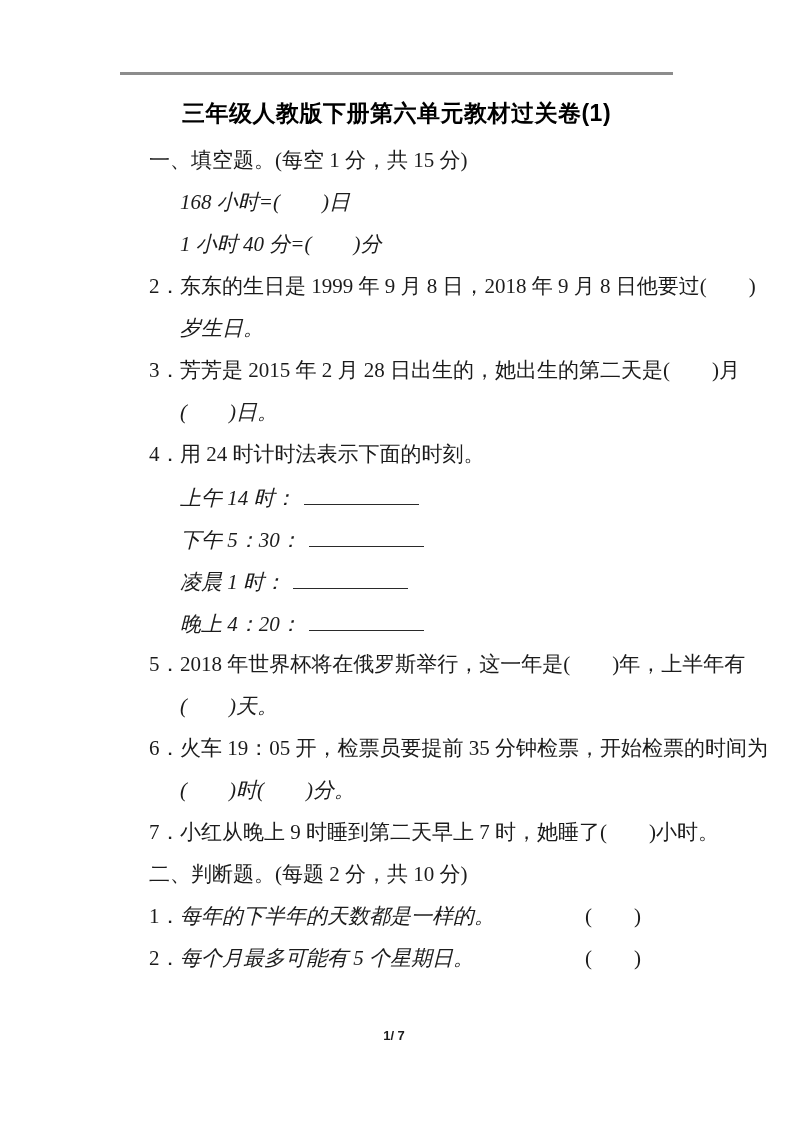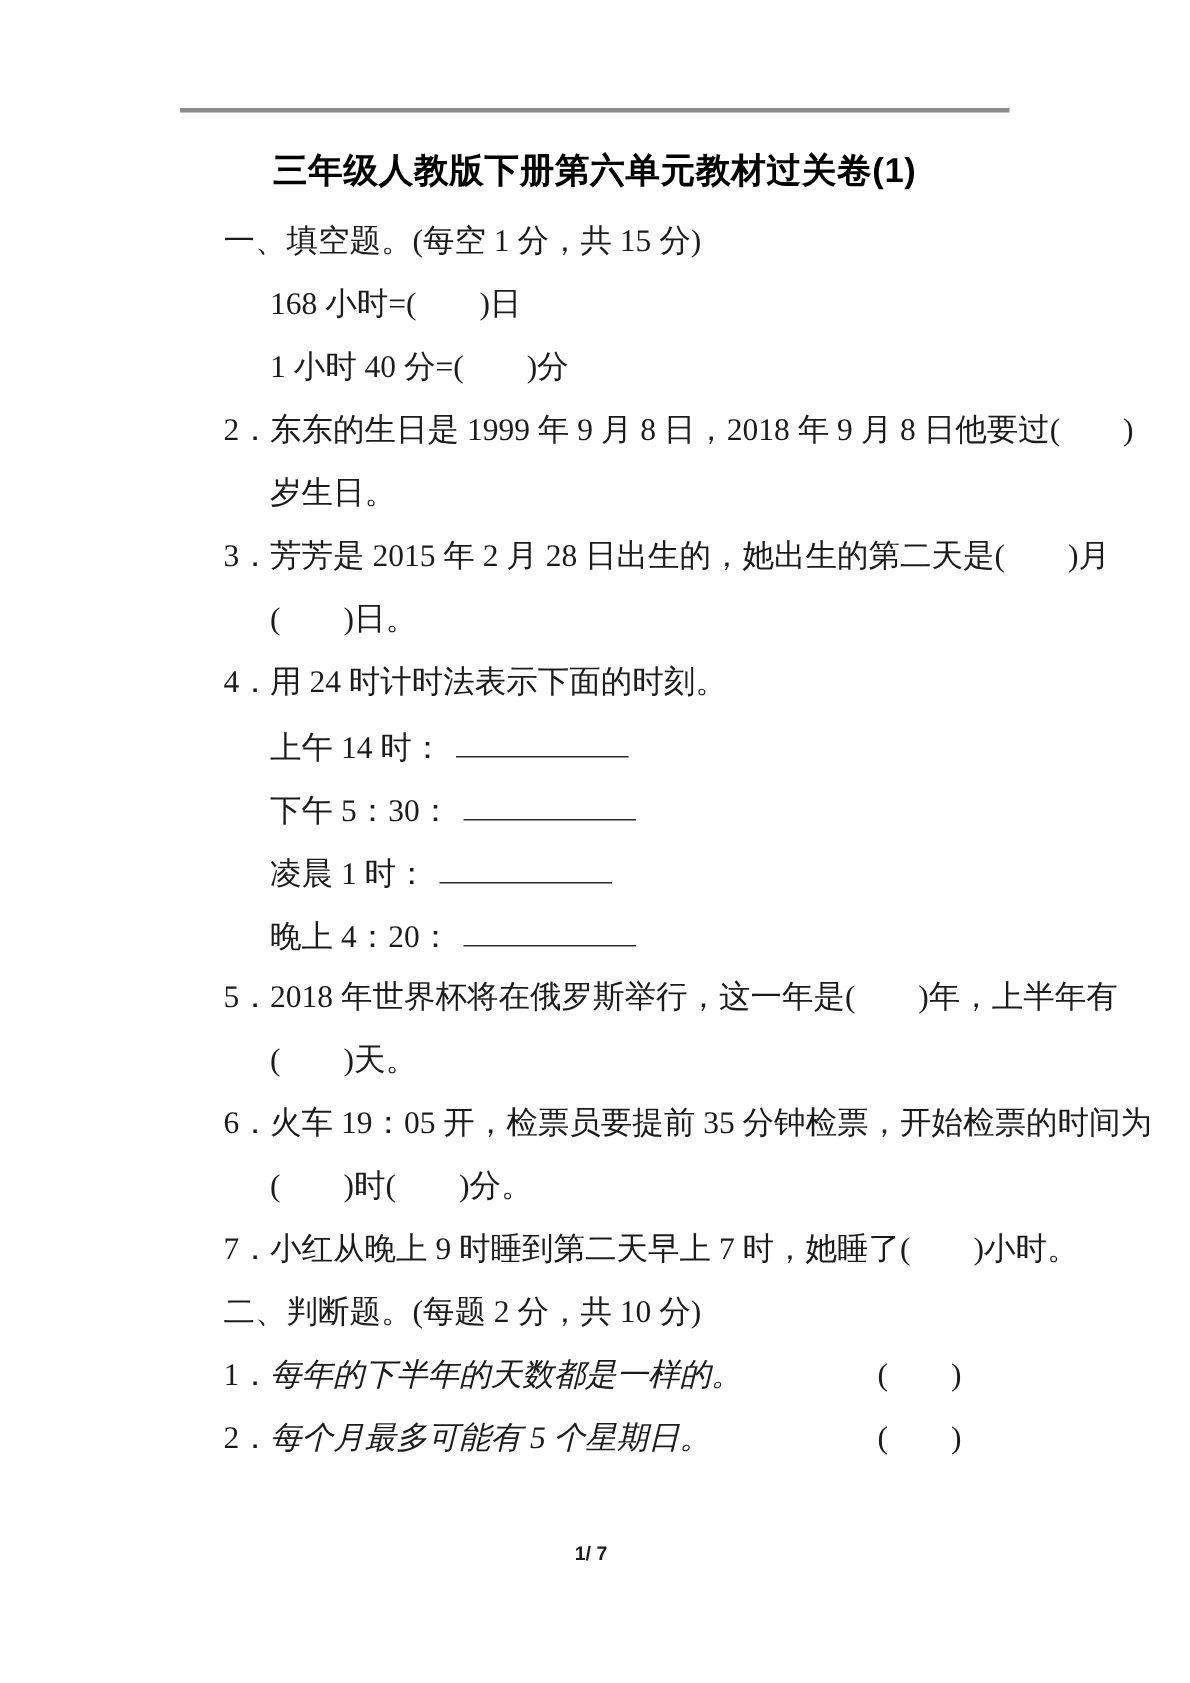--- a/index.html
+++ b/index.html
@@ -47,21 +47,21 @@
   .line {
     height: 42px;
     line-height: 42px;
     white-space: nowrap;
   }
   .qnum {
     display: inline-block;
     width: 31px;
     vertical-align: top;
   }
-  .cont { padding-left: 31px; }
+  .cont { padding-left: 31px; font-style: italic; }
   .judge { display: flex; }
   .judge .qtext { flex: 0 0 auto; font-style: italic; }
   .judge .paren {
     margin-left: auto;
     margin-right: 70px;
   }
   .blank {
     display: inline-block;
     width: 115px;
     height: 30px;

